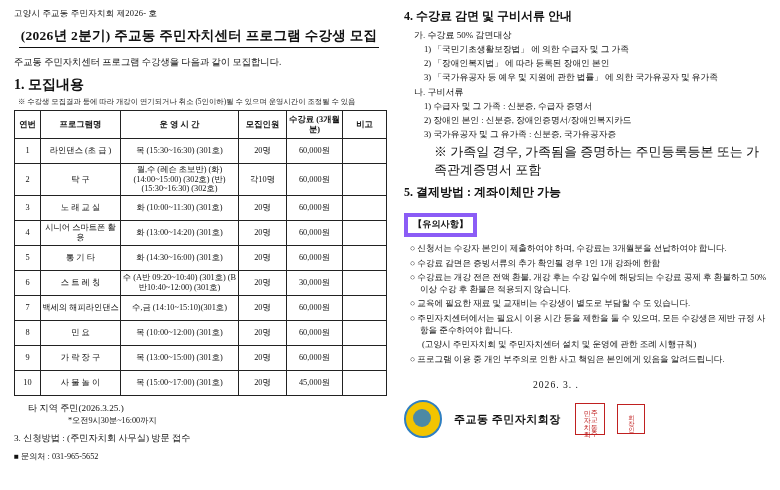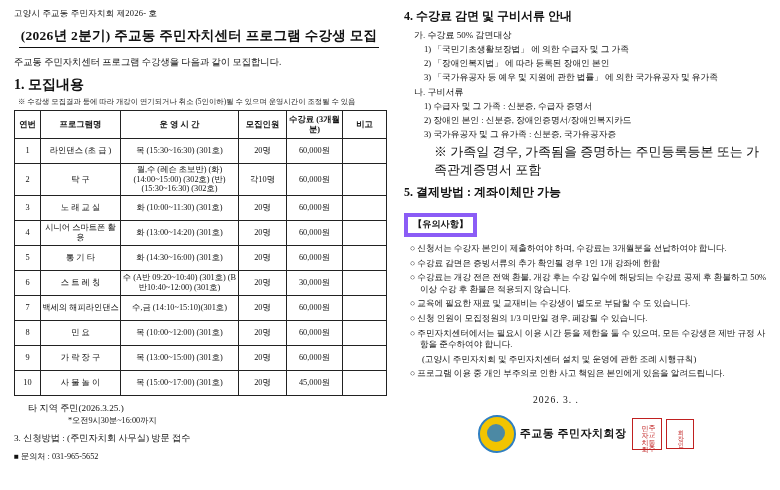--- a/index.html
+++ b/index.html
@@ -96,23 +96,22 @@
 
   .date-line{
     text-align:center;
     font-size:9.6px;
     margin:14px 60px 0 0;
     letter-spacing:1px;
   }
   .sign-row{
     display:flex;
     align-items:center;
-    justify-content:center;
     margin-top:10px;
-    gap:4px;
+    gap:12px;
   }
   .emblem{
     width:34px;height:34px;border-radius:50%;
     background:#f2c400;
     border:2px solid #2f7fc1;
     position:relative;
     flex:0 0 auto;
   }
   .emblem:after{
     content:"";position:absolute;left:7px;top:7px;
@@ -299,21 +298,20 @@
     <div class="r-note">※ 가족일 경우, 가족됨을 증명하는 주민등록등본 또는 가족관계증명서 포함</div>
 
     <div class="r-sec" style="margin-top:5px;">5. 결제방법 : 계좌이체만 가능</div>
 
     <div class="box">【유의사항】</div>
 
     <div class="bullet">○ <span>신청서는 수강자 본인이 제출하여야 하며, 수강료는 3개월분을 선납하여야 합니다.</span></div>
     <div class="bullet">○ <span>수강료 감면은 증빙서류의 추가 확인될 경우 1인 1개 강좌에 한함</span></div>
     <div class="bullet">○ <span>수강료는 개강 전은 전액 환불, 개강 후는 수강 일수에 해당되는 수강료 공제 후 환불하고 50%이상 수강 후 환불은 적용되지 않습니다.</span></div>
     <div class="bullet">○ <span>교육에 필요한 재료 및 교재비는 수강생이 별도로 부담할 수 도 있습니다.</span></div>
-    <div class="bullet">○ <span>신청 인원이 모집정원의 1/3 미만일 경우, 폐강될 수 있습니다.</span></div>
     <div class="bullet">○ <span>주민자치센터에서는 필요시 이용 시간 등을 제한을 둘 수 있으며, 모든 수강생은 제반 규정 사항을 준수하여야 합니다.</span></div>
     <div class="bullet" style="margin-left:18px;">(고양시 주민자치회 및 주민자치센터 설치 및 운영에 관한 조례 시행규칙)</div>
     <div class="bullet">○ <span>프로그램 이용 중 개인 부주의로 인한 사고 책임은 본인에게 있음을 알려드립니다.</span></div>
 
     <div class="date-line">2026.  3.   .</div>
 
     <div class="sign-row">
       <div class="emblem"></div>
       <div class="sign-text">주교동 주민자치회장</div>
       <div class="seal">주교동주민자치회</div>

